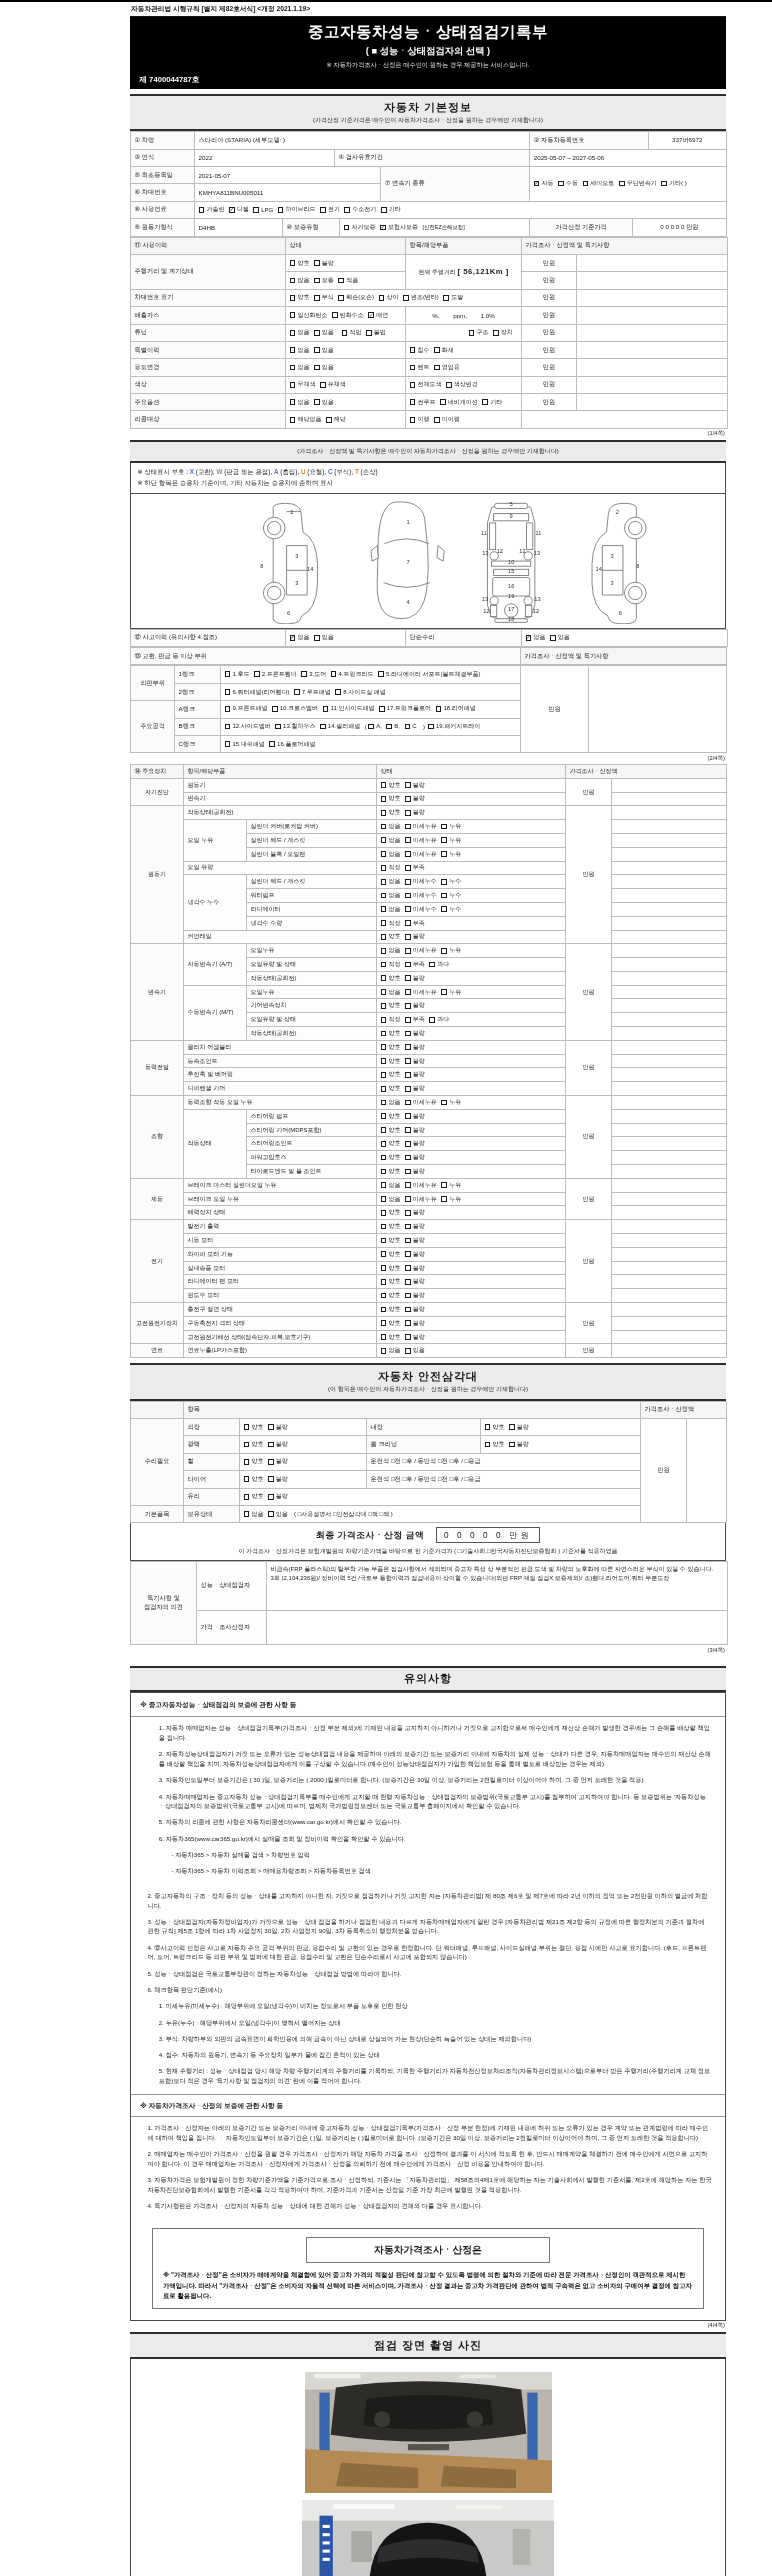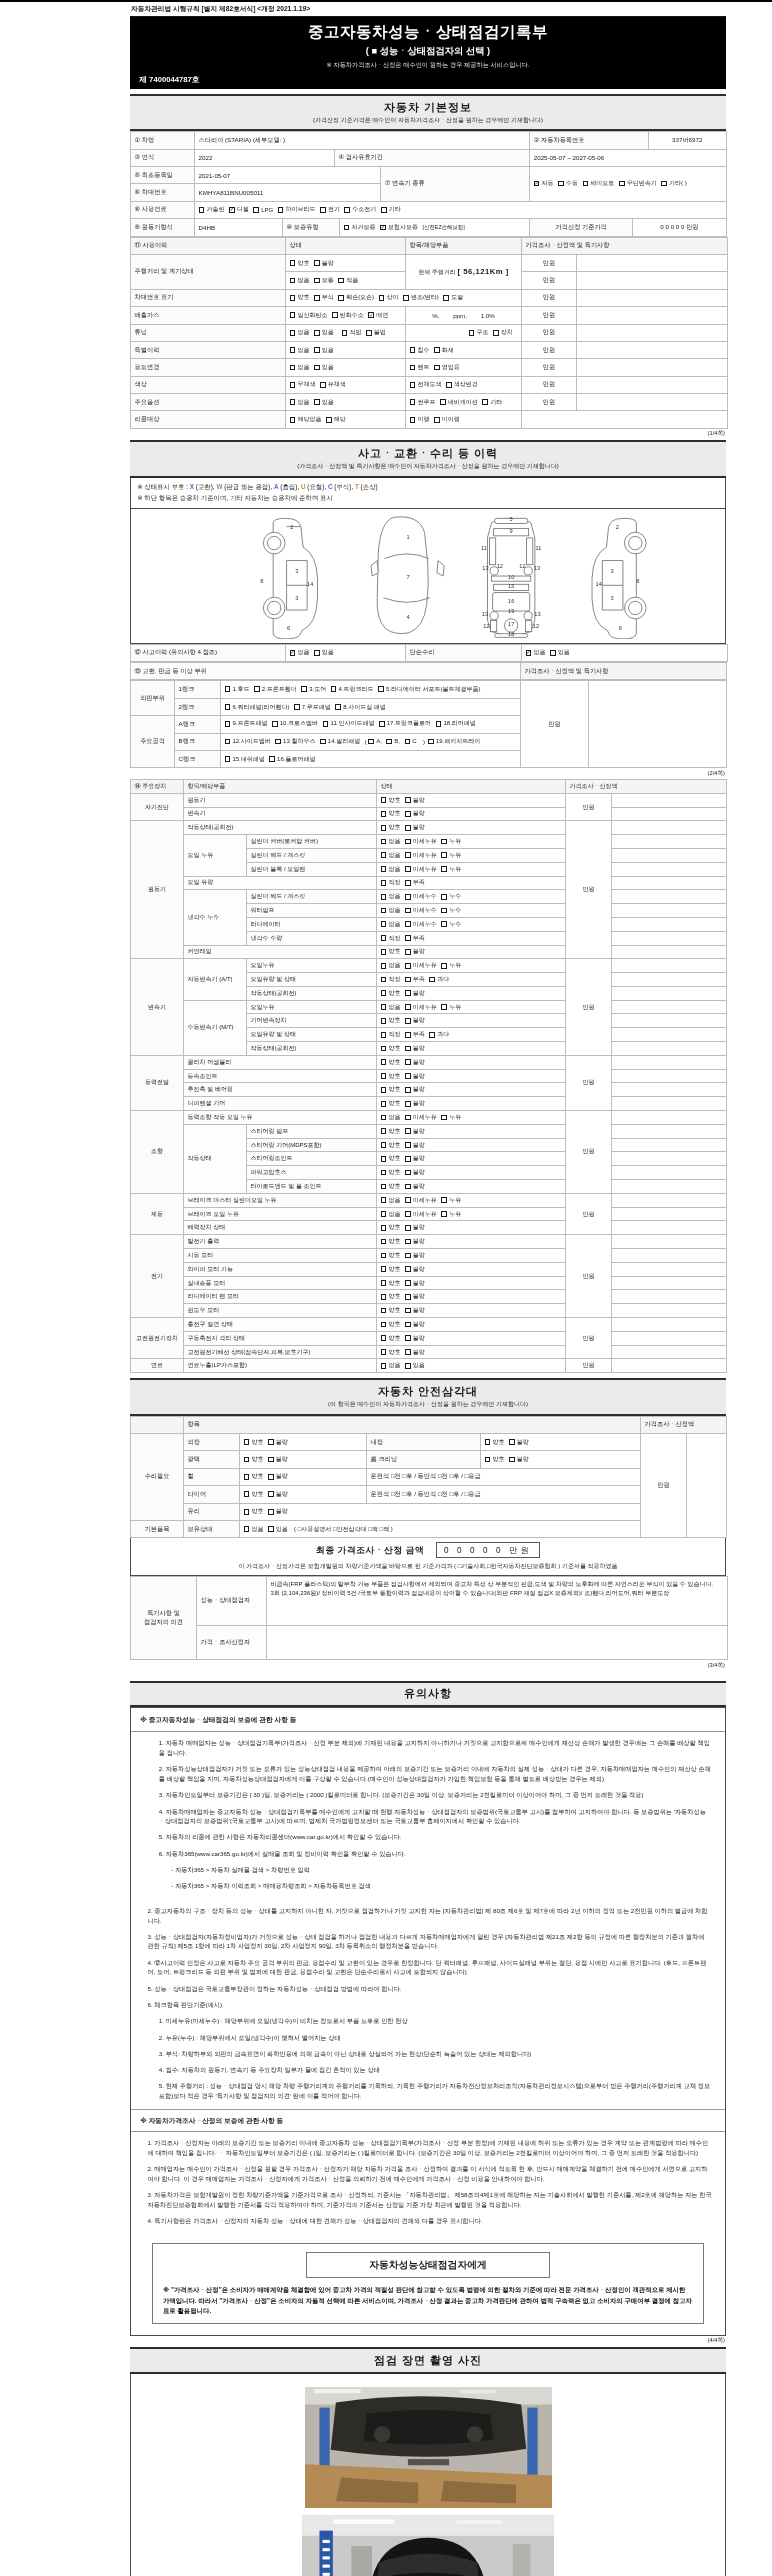--- a/index.html
+++ b/index.html
@@ -383,21 +383,20 @@
                   <span class="ol">미이행</span>
                 </span></td>
               <td class="blank" colspan="2"></td>
             </tr>
           </tbody>
         </table>
       </div>
     <div class="marker">(1/4쪽)</div>
 
     <div class="sechdr" style="margin-top:1px;">
-      <div class="st">사고ㆍ교환ㆍ수리 등 이력</div>
       <div class="ss">(가격조사ㆍ산정액 및 특기사항은 매수인이 자동차가격조사ㆍ산정을 원하는 경우에만 기재합니다)</div>
     </div>
     <div class="legend">
       <div id="legend-line1"><span class="lt">※ 상태표시 부호 : </span><span class="lk" style="color: rgb(58, 107, 214);">X</span><span class="lt"> (교환), </span><span class="lk" style="color: rgb(138, 143, 152);">W</span><span class="lt"> (판금 또는 용접), </span><span class="lk" style="color: rgb(91, 121, 201);">A</span><span class="lt"> (흠집), </span><span class="lk" style="color: rgb(217, 139, 43);">U</span><span class="lt"> (요철), </span><span class="lk" style="color: rgb(58, 107, 214);">C</span><span class="lt"> (부식), </span><span class="lk" style="color: rgb(217, 130, 43);">T</span><span class="lt"> (손상)</span></div>
       <div>※ 하단 항목은 승용차 기준이며, 기타 자동차는 승용차에 준하여 표시</div>
     </div>
 
     <div class="diagbox">
       <svg id="diagram-svg" width="596" height="128" viewBox="0 0 1157 248">
 
@@ -1350,21 +1349,21 @@
           <p class="ind2">5.  현재 주행거리 : 성능ㆍ상태점검 당시 해당 차량 주행거리계의 주행거리를 기록하되, 기록한 주행거리가 자동차전산정보처리조직(자동차관리정보시스템)으로부터 받은 주행거리(주행거리계 교체 정보 포함)보다 적은 경우 '특기사항 및 점검자의 의견' 란에 이를 적어야 합니다.</p>
         </div>
       <div class="nhead2">※ 자동차가격조사ㆍ산정의 보증에 관한 사항 등</div>
       <div class="nbody" id="notice-body-3">
           <p class="ind1">1.  가격조사ㆍ산정자는 아래의 보증기간 또는 보증거리 이내에 중고자동차 성능ㆍ상태점검기록부(가격조사ㆍ산정 부분 한정)에 기재된 내용에 허위 또는 오류가 있는 경우 계약 또는 관계법령에 따라 매수인에 대하여 책임을 집니다.  ㆍ 자동차인도일부터 보증기간은 (      )일, 보증거리는 (      )킬로미터로 합니다. (보증기간은 30일 이상, 보증거리는 2천킬로미터 이상이어야 하며, 그 중 먼저 도래한 것을 적용합니다)</p>
           <p class="ind1">2.  매매업자는 매수인이 가격조사ㆍ산정을 원할 경우 가격조사ㆍ산정자가 해당 자동차 가격을 조사ㆍ산정하여 결과를 이 서식에 적도록 한 후, 반드시 매매계약을 체결하기 전에 매수인에게 서면으로 고지하여야 합니다. 이 경우 매매업자는 가격조사ㆍ산정자에게 가격조사ㆍ산정을 의뢰하기 전에 매수인에게 가격조사ㆍ산정 비용을 안내하여야 합니다.</p>
           <p class="ind1">3.  자동차가격은 보험개발원이 정한 차량기준가액을 기준가격으로 조사ㆍ산정하되, 기준서는 「자동차관리법」 제58조의4제1호에 해당하는 자는 기술사회에서 발행한 기준서를, 제2호에 해당하는 자는 한국자동차진단보증협회에서 발행한 기준서를 각각 적용하여야 하며, 기준가격과 기준서는 산정일 기준 가장 최근에 발행된 것을 적용합니다.</p>
           <p class="ind1">4.  특기사항란은 가격조사ㆍ산정자의 자동차 성능ㆍ상태에 대한 견해가 성능ㆍ상태점검자의 견해와 다를 경우 표시합니다.</p>
         </div>
       <div class="pricingwrap">
-        <div class="pricingtitle">자동차성능상태점검자에게</div>
+        <div class="pricingtitle">자동차가격조사ㆍ산정은</div>
         <div class="pricingtext">※ "가격조사ㆍ산정"은 소비자가 매매계약을 체결함에 있어 중고차 가격의 적절성 판단에 참고할 수 있도록 법령에 의한 절차와 기준에 따라 전문 가격조사ㆍ산정인이 객관적으로 제시한 가액입니다. 따라서 "가격조사ㆍ산정"은 소비자의 자율적 선택에 따른 서비스이며, 가격조사ㆍ산정 결과는 중고차 가격판단에 관하여 법적 구속력은 없고 소비자의 구매여부 결정에 참고자료로 활용됩니다.</div>
       </div>
     </div>
     <div class="marker">(4/4쪽)</div>
 
     <div class="sechdr" style="margin-top:1px;">
       <div class="st">점검 장면 촬영 사진</div>
     </div>
     <div class="photobox">
       <svg width="247" height="121" viewBox="0 0 480 235">

